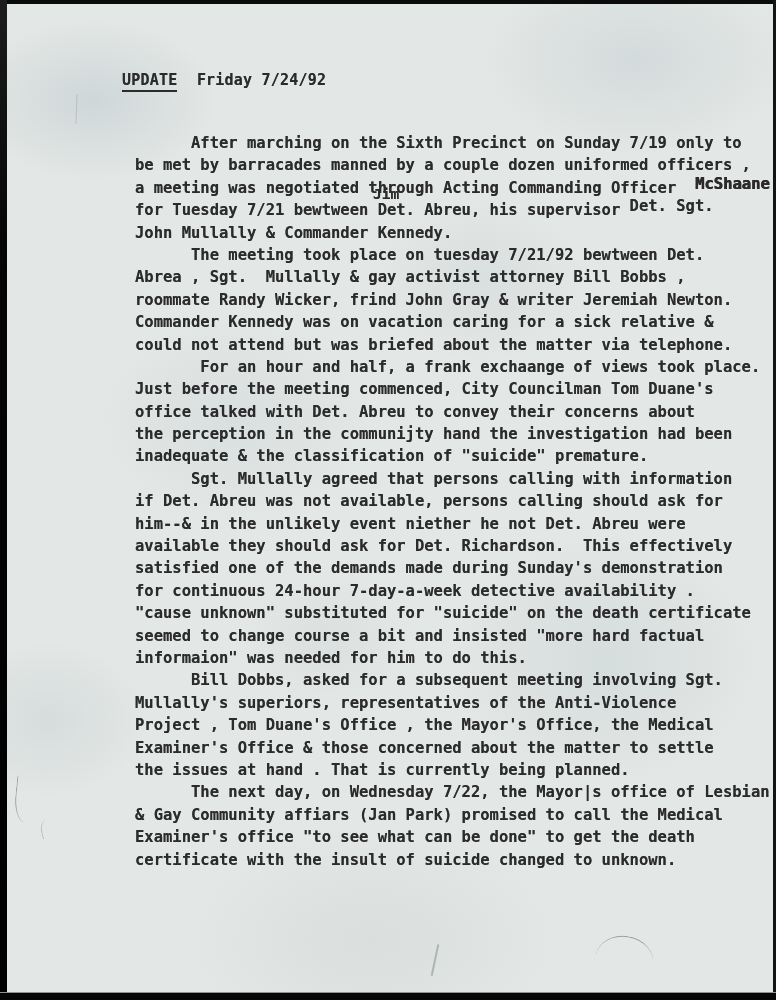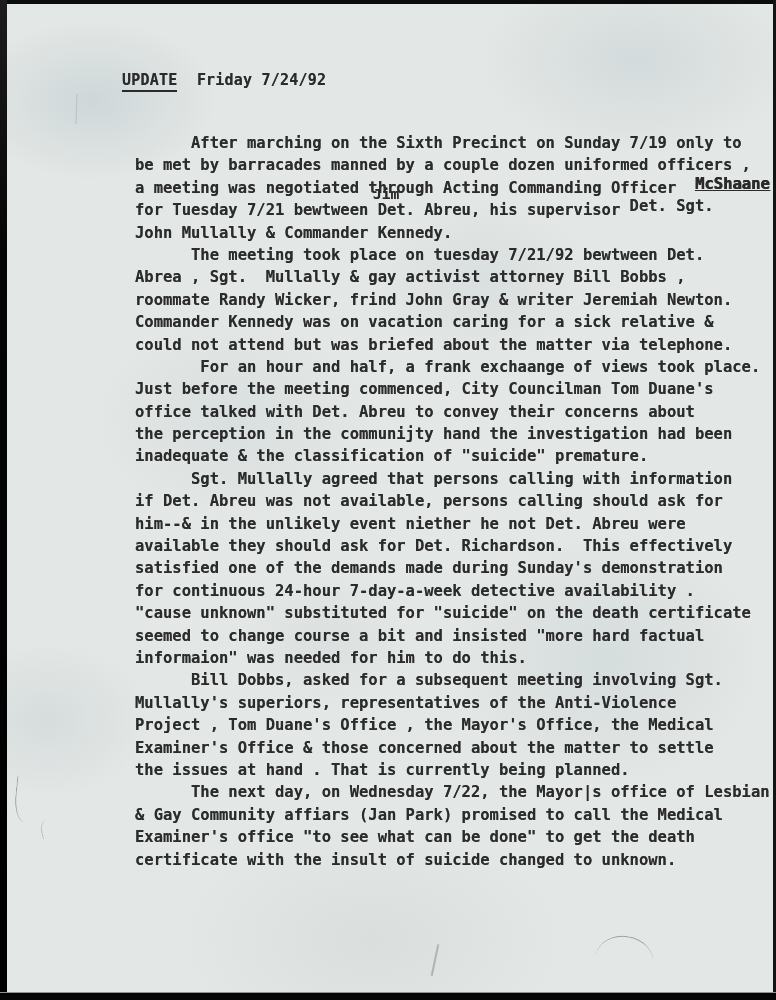--- a/index.html
+++ b/index.html
@@ -25,21 +25,21 @@
   .edge-right{right:0;top:0;width:3px;height:100%;background:#141414;}
   .edge-bottom{left:0;bottom:0;width:100%;height:7px;border-top:1px solid #8f9493;background:#060606;}
   
   .typed{font-weight:700;text-shadow:0 0 .5px rgba(35,35,35,.55);}
   .title{position:absolute;left:122px;top:71px;font-size:15px;letter-spacing:.2px;white-space:pre;}
   .title .head{border-bottom:2px solid #2b2b2b;padding-bottom:1px;}
   .title .date{margin-left:1.3em;}
   .body-text{position:absolute;left:103px;top:132px;font-size:15.5px;line-height:22.4px;margin-left:32px;}
   .line{white-space:pre;height:22.4px;}
   .raised{display:inline-block;transform:translateY(-4px);}
-  .overtype{text-shadow:.7px 0 0 currentColor,0 0 .5px rgba(35,35,35,.6);text-decoration:underline;}
+  .overtype{text-shadow:.7px 0 0 currentColor,0 0 .5px rgba(35,35,35,.6);}
   .insertion{position:absolute;left:373px;top:186px;font-size:14.5px;white-space:pre;}
   
   .mark{position:absolute;pointer-events:none;}
   .mark-1{left:15px;top:776px;width:16px;height:46px;border-left:1.6px solid #7f8b90;border-bottom-left-radius:70% 60%;transform:rotate(6deg);opacity:.75;}
   .mark-2{left:597px;top:936px;width:58px;height:26px;border-top:1.7px solid #878f93;border-radius:50% 50% 0 0/90% 90% 0 0;transform:rotate(9deg);opacity:.8;}
   .mark-3{left:434px;top:944px;width:1.6px;height:32px;background:#99a1a4;transform:rotate(12deg);opacity:.7;}
   .mark-4{left:76px;top:94px;width:1.4px;height:30px;background:#b1babd;transform:rotate(2deg);opacity:.8;}
   .mark-5{left:40px;top:820px;width:10px;height:18px;border-left:1.4px solid #8d979b;border-top-left-radius:80% 90%;transform:rotate(-18deg);opacity:.6;}
 </style>
 </head>

